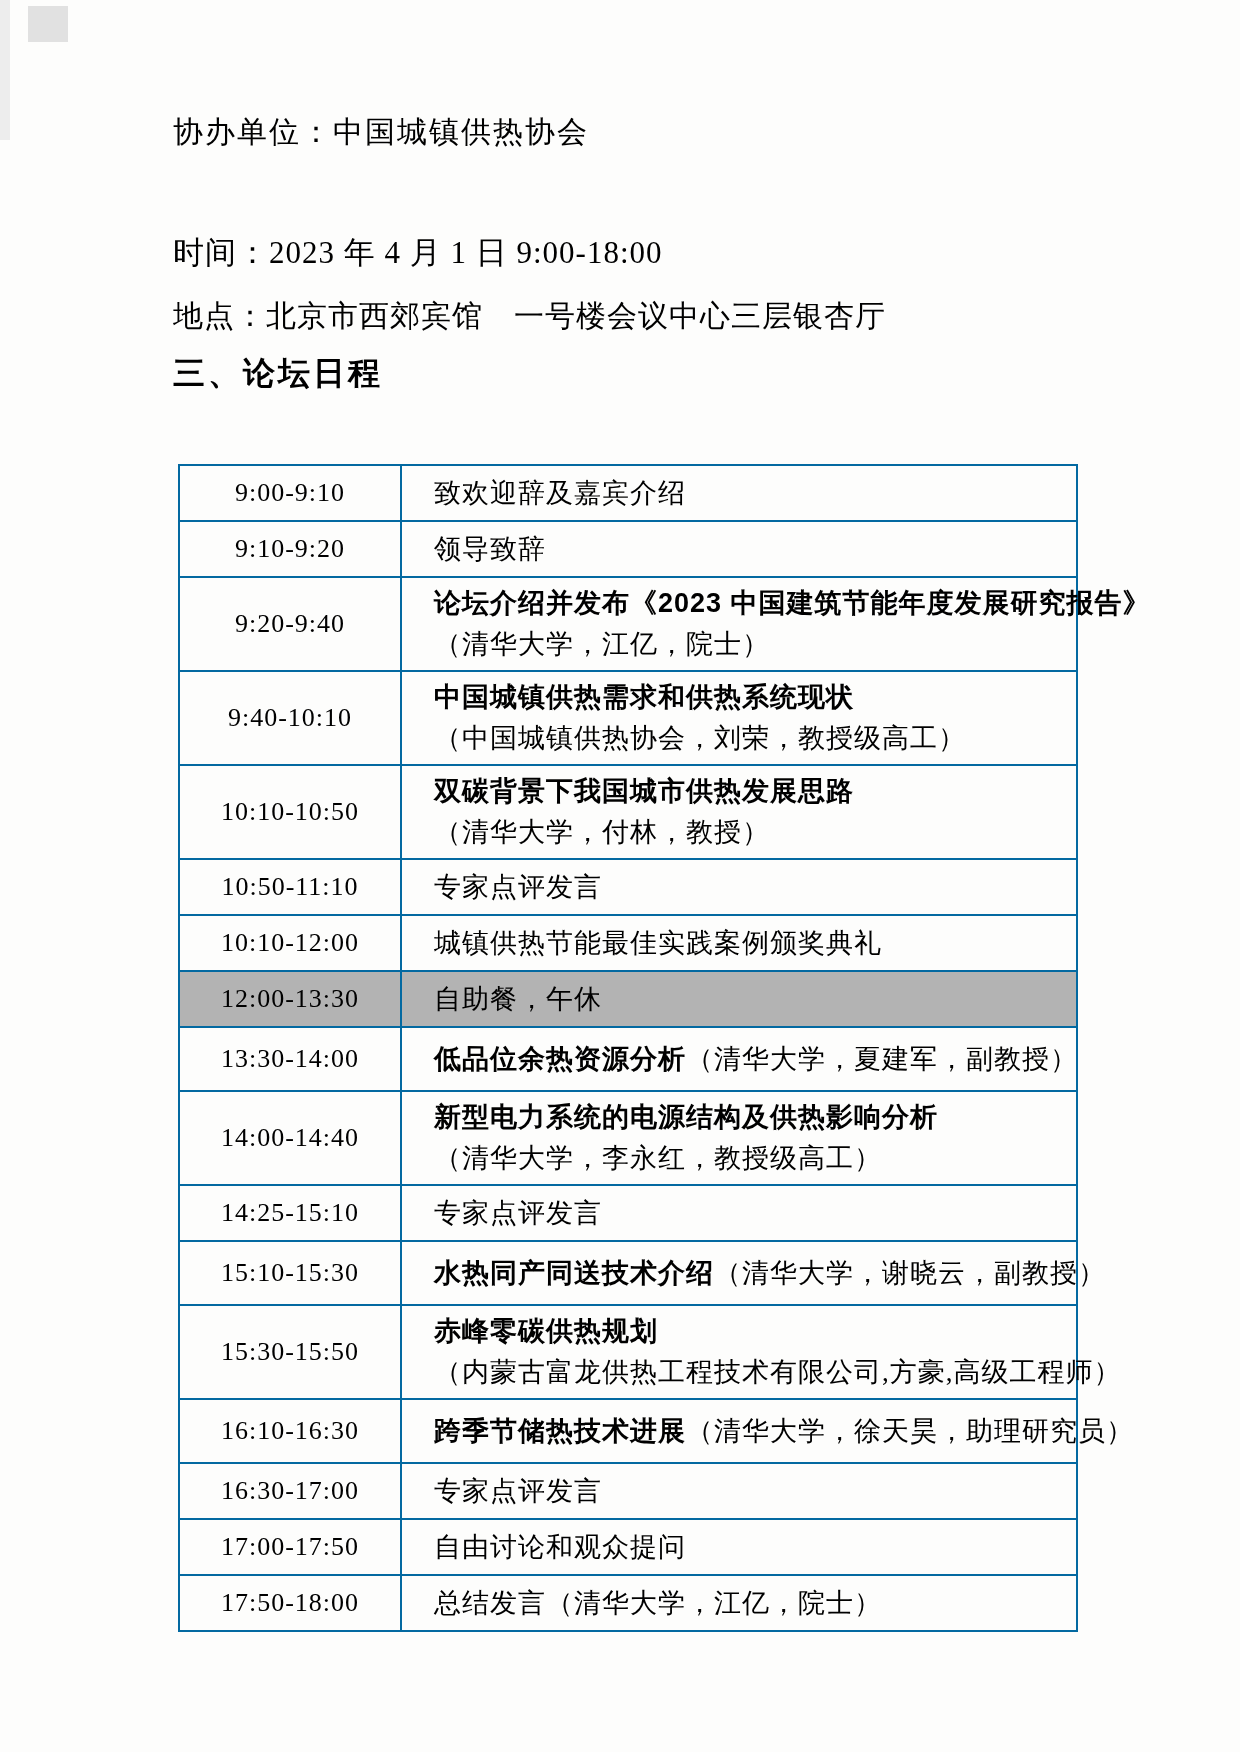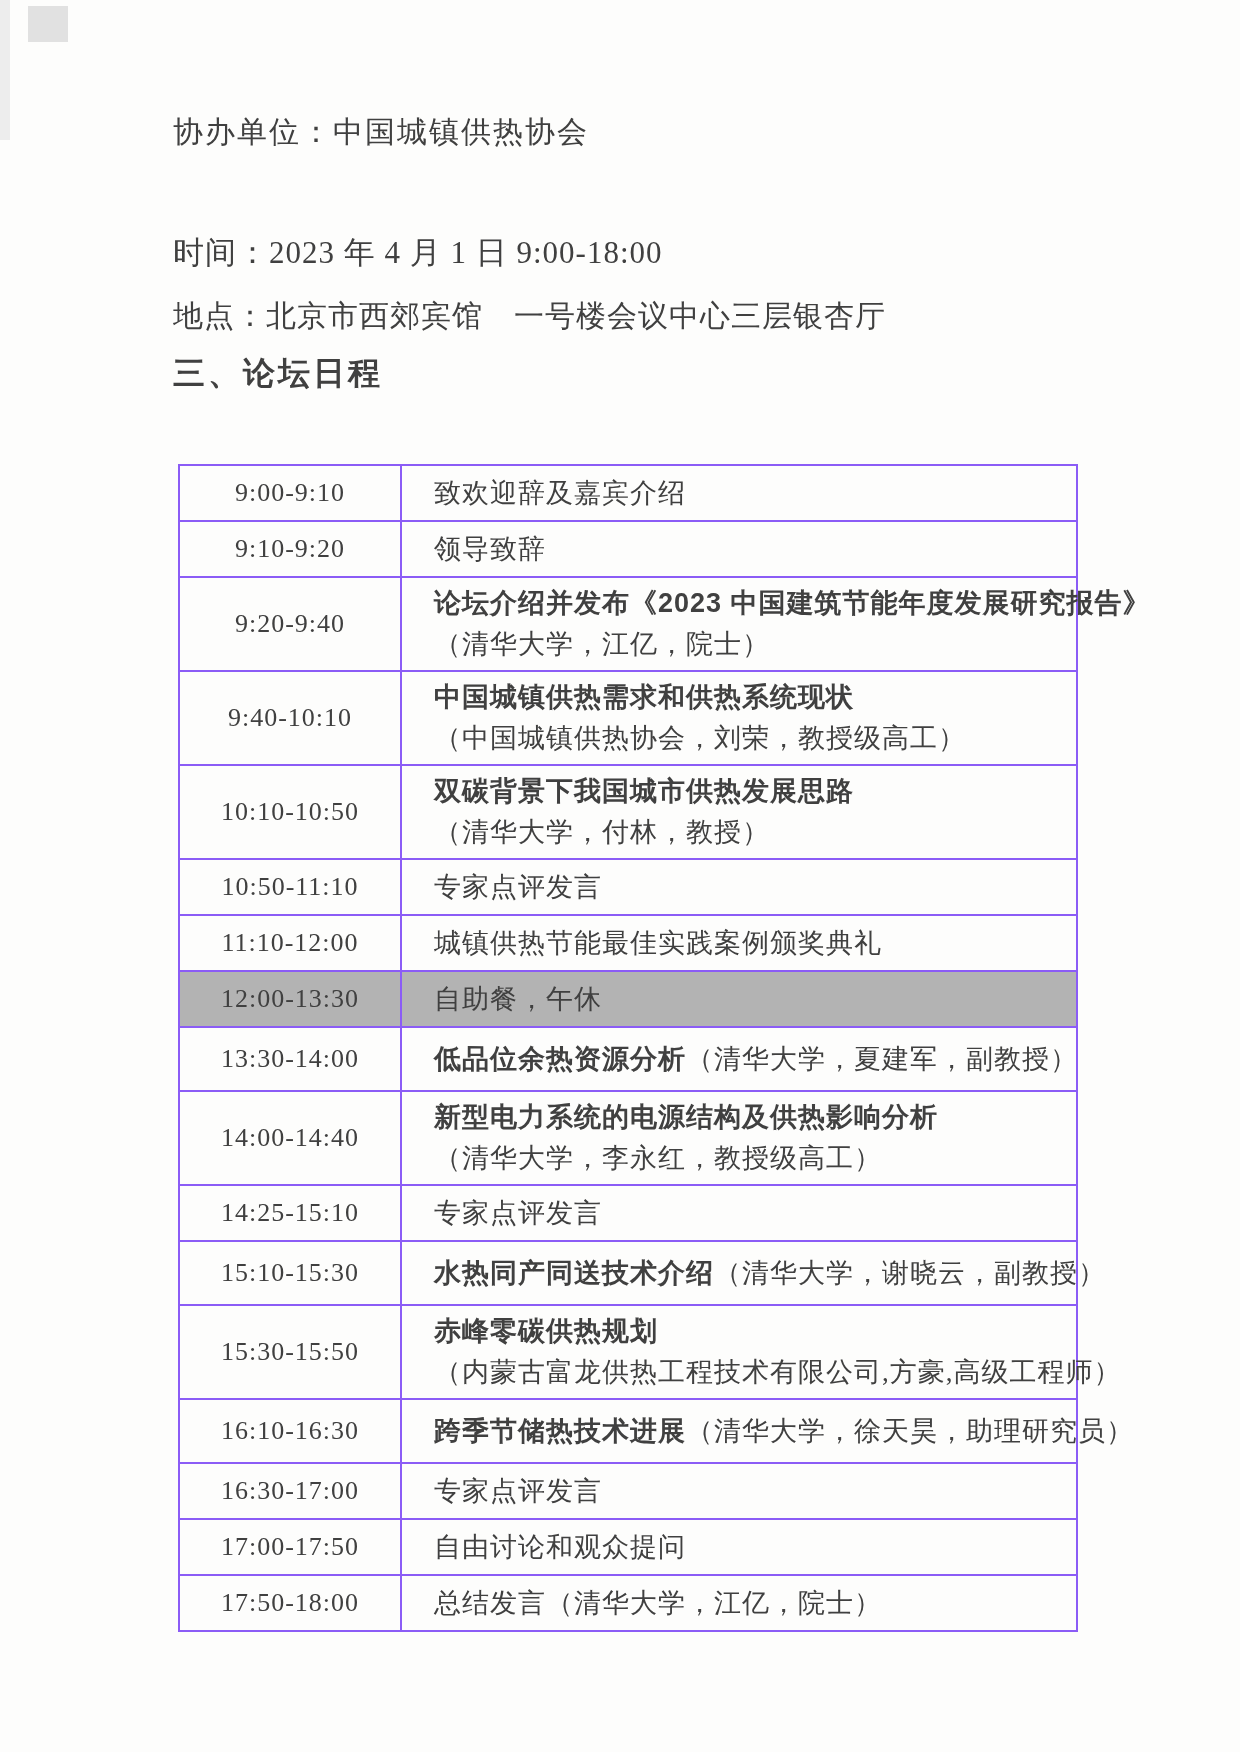--- a/index.html
+++ b/index.html
@@ -6,21 +6,21 @@
     margin: 0;
     padding: 0;
     background: #e8e8e8;
   }
   .page {
     position: relative;
     width: 1240px;
     height: 1752px;
     margin: 0 auto;
     background: #fdfdfc;
-    color: #404040;
+    color: #000000;
     font-family: "Liberation Serif", serif;
     overflow: hidden;
     text-decoration: underline;
   }
   
   .artifact-corner {
     position: absolute;
     left: 28px;
     top: 6px;
     width: 40px;
@@ -64,21 +64,21 @@
 
   table.agenda {
     position: absolute;
     left: 178px;
     top: 464px;
     width: 900px;
     border-collapse: collapse;
     table-layout: fixed;
   }
   table.agenda td {
-    border: 2px solid #8b5cf6;
+    border: 2px solid #0369a1;
     vertical-align: middle;
   }
   td.time-cell {
     width: 218px;
     text-align: center;
     font-size: 26px;
     letter-spacing: 1px;
     font-family: "Liberation Serif", serif;
   }
   td.content-cell {
@@ -151,21 +151,21 @@
             <div class="content-line"><span class="seg">（清华大学，付林，教授）</span></div>
           </td>
         </tr>
         <tr>
           <td class="time-cell">10:50-11:10</td>
           <td class="content-cell single">
             <div class="content-line"><span class="seg">专家点评发言</span></div>
           </td>
         </tr>
         <tr>
-          <td class="time-cell">11:10-12:00</td>
+          <td class="time-cell">10:10-12:00</td>
           <td class="content-cell single">
             <div class="content-line"><span class="seg">城镇供热节能最佳实践案例颁奖典礼</span></div>
           </td>
         </tr>
         <tr class="highlight">
           <td class="time-cell">12:00-13:30</td>
           <td class="content-cell single">
             <div class="content-line"><span class="seg">自助餐，午休</span></div>
           </td>
         </tr>

